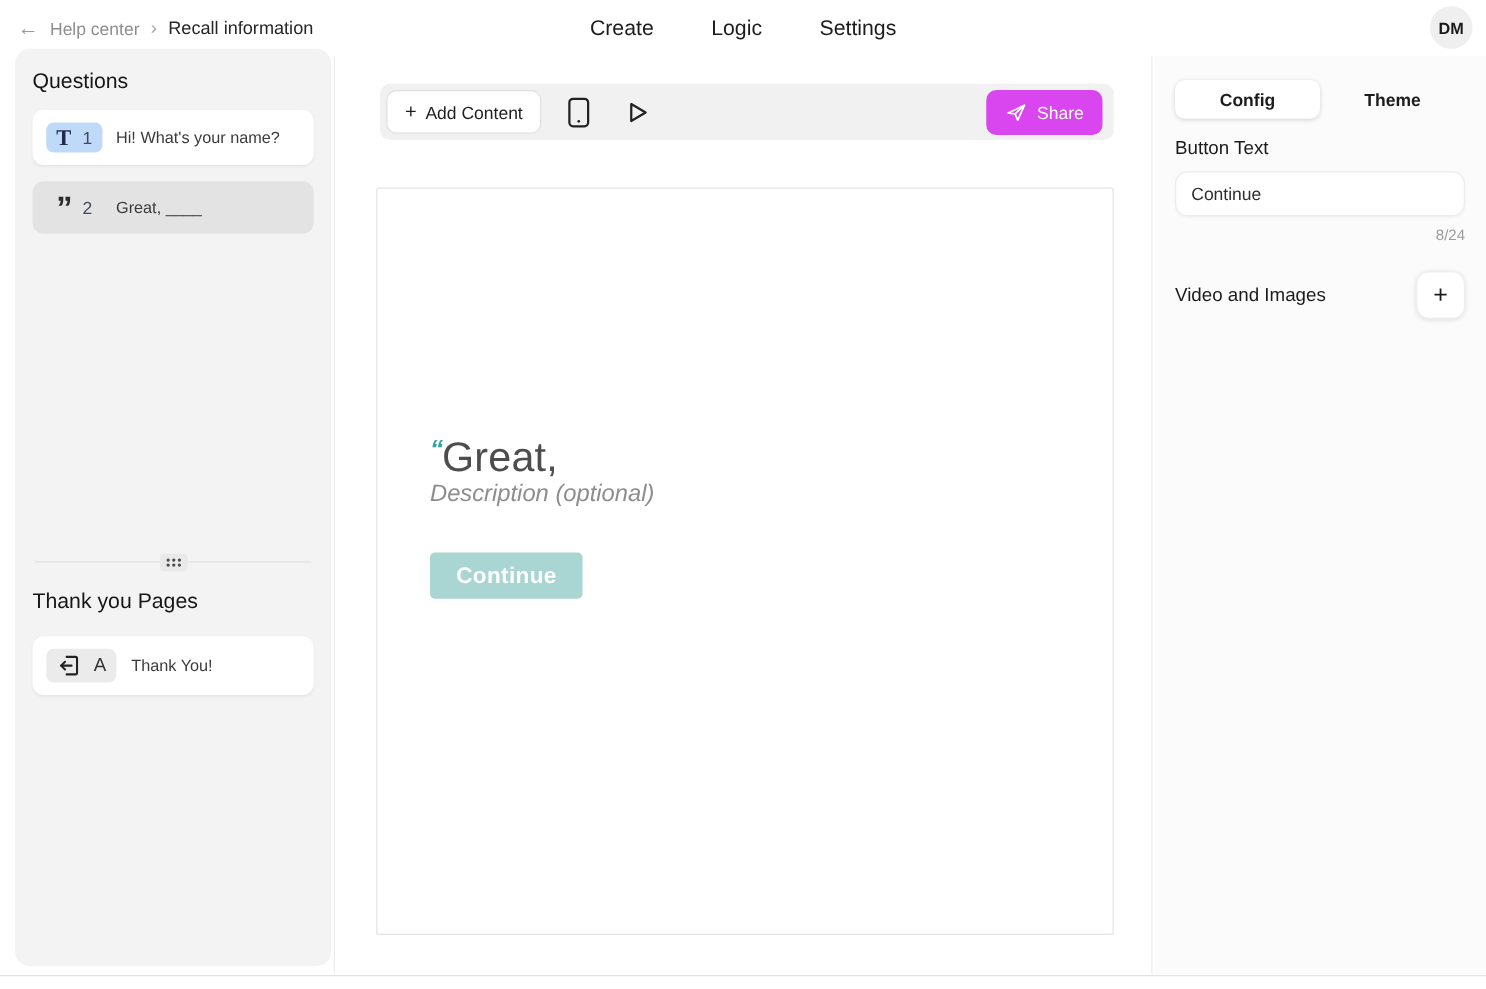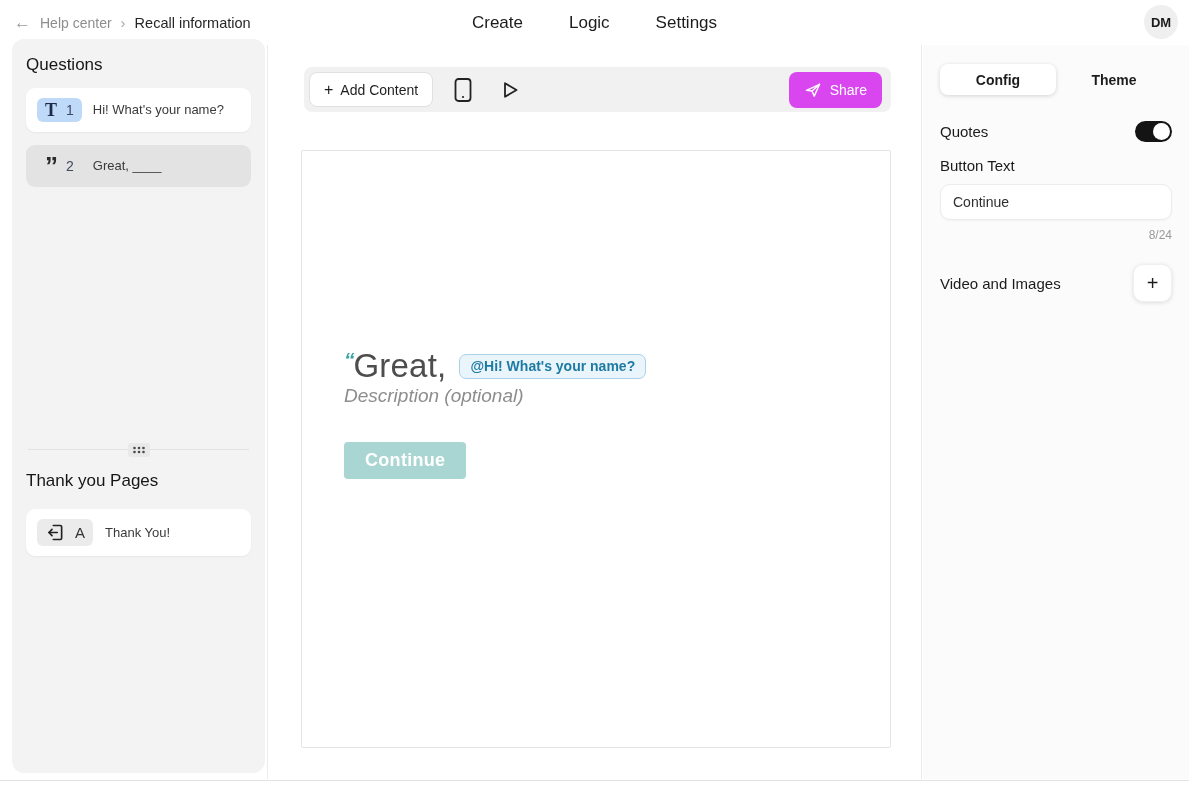--- a/index.html
+++ b/index.html
@@ -169,39 +169,32 @@
         </svg>
       </span>
       <span>Share</span>
     </button>
   </div>
 
   <div class="canvas">
     <div class="heading-row">
       <span class="quote-mark">“</span>
       <span class="heading-text">Great,</span>
-      <span class="mention-chip">@Hi! What's your name?</span>
     </div>
     <div class="description">Description (optional)</div>
     <button class="btn-continue-preview">Continue</button>
   </div>
 </main>
 
 <aside class="rightpanel">
   <div class="tabs">
     <div class="tab active">Config</div>
     <div class="tab">Theme</div>
   </div>
 
-  <div class="row-between quotes-row">
-    <span class="panel-label">Quotes</span>
-    <div class="toggle">
-      <div class="toggle-knob"></div>
-    </div>
-  </div>
 
   <label class="panel-label buttontext-label">Button Text</label>
   <input class="text-input" type="text" value="Continue" style="">
   <div class="char-count">8/24</div>
 
   <div class="row-between video-row">
     <span class="panel-label">Video and Images</span>
     <button class="btn-plus">+</button>
   </div>
 </aside>

